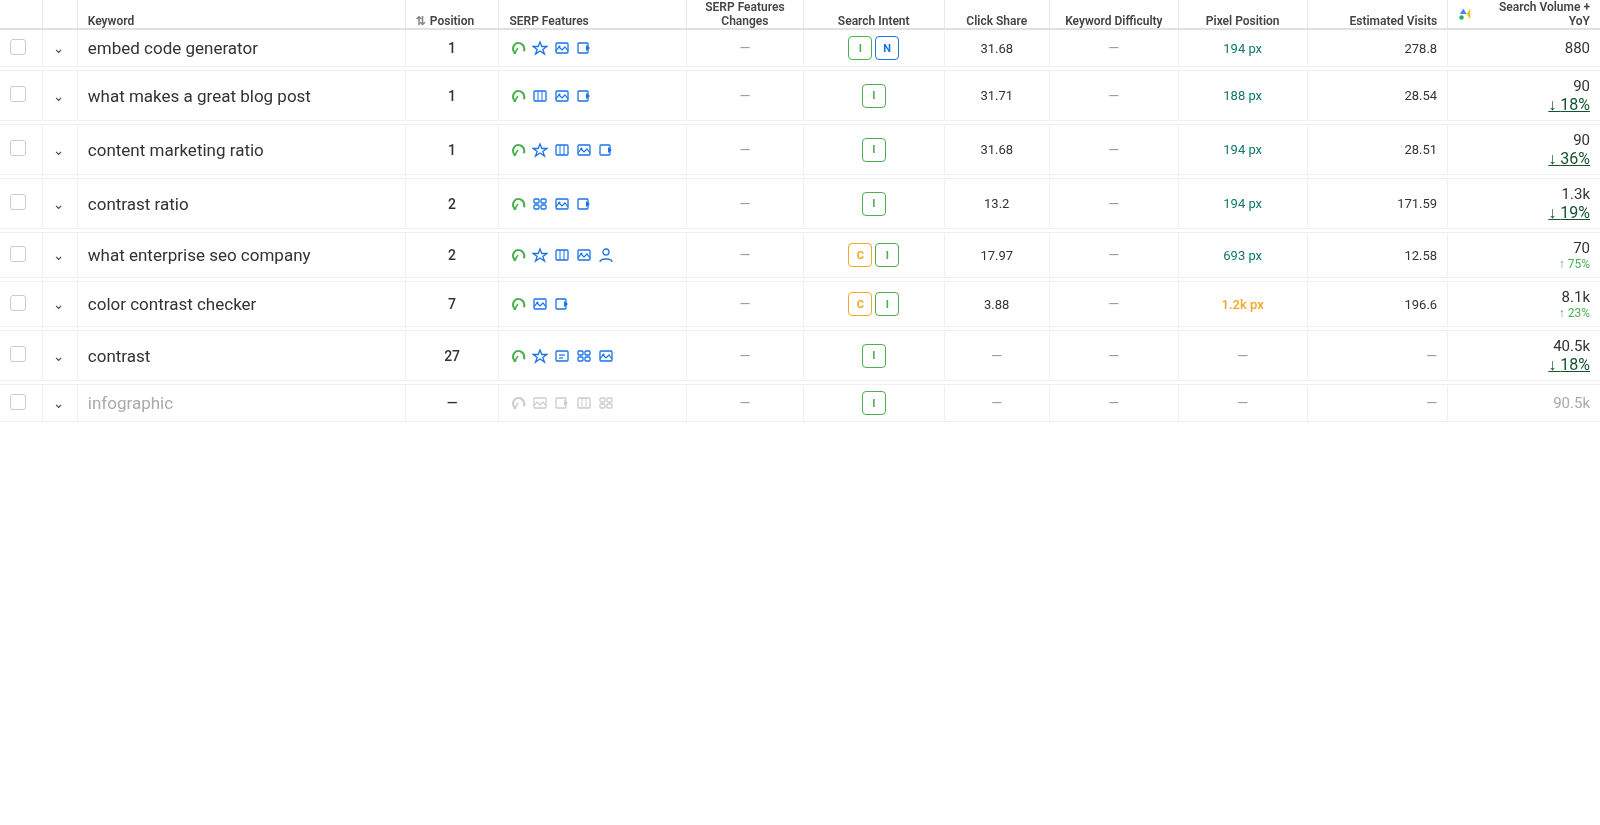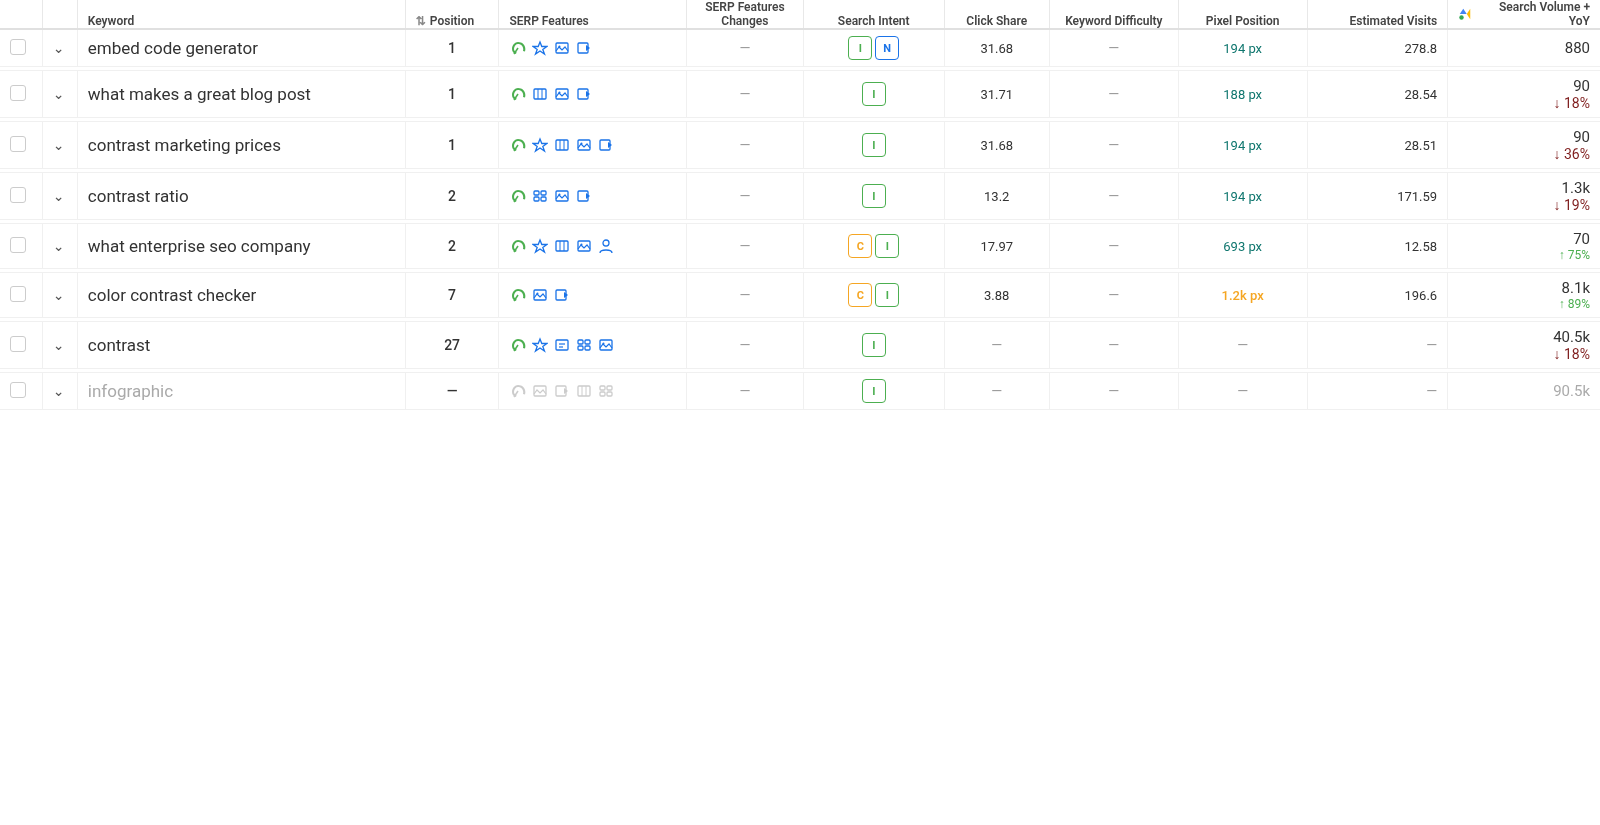--- a/index.html
+++ b/index.html
@@ -122,21 +122,21 @@
     .intent-group {
       display: flex;
       gap: 3px;
       justify-content: center;
     }
 
     .pixel-green { color: #0f766e; font-weight: 400; }
     .pixel-orange { color: #f5a623; font-weight: 500; }
 
     .yoy-up { color: #4caf50; font-size: 12px; }
-    .yoy-down { color: #7f1d1d; font-size: 14px; }
+    .yoy-down { color: #14532d; font-size: 16px; text-decoration: underline; }
     .yoy-arrow-up::before { content: '↑ '; }
     .yoy-arrow-down::before { content: '↓ '; }
 
     .volume-cell {
       display: flex;
       flex-direction: column;
       align-items: flex-end;
     }
     .volume-num { font-size: 15px; color: #333; }
     .volume-num.muted { color: #aaa; }
@@ -313,21 +313,21 @@
             <div class="volume-cell">
               <span class="volume-num">90</span>
               <span class="yoy-down yoy-arrow-down">18%</span>
             </div>
           </td>
         </tr>
         <tr style="height: 4px;"></tr>
         <tr>
           <td class="col-check"><span class="checkbox"></span></td>
           <td class="col-expand"><span class="chevron-down" style="font-size:14px; color:#555;">⌄</span></td>
-          <td class="col-keyword"><span class="keyword-text ">contrast marketing prices</span></td>
+          <td class="col-keyword"><span class="keyword-text ">content marketing ratio</span></td>
           <td class="col-pos"><span class="pos-num ">1</span></td>
           <td class="col-serp">
             <div class="serp-icons">
               <span class="serp-icon green">
                 <svg width="16" height="16" viewBox="0 0 16 16">
                   <path d="M8 2C5 2 2 5 2 9c0 2.5 1.5 4.5 4 5l.5-2C5 11.5 4 10.5 4 9c0-3 2-5 4-5 3.5 0 6 3 5 7l2 .5C16.5 6 13 2 8 2z" fill="#4caf50"></path>
                   <path d="M8 8 L4 14" stroke="#4caf50" stroke-width="1.5" fill="none"></path>
                 </svg>
               </span>
               <span class="serp-icon blue">
@@ -523,21 +523,21 @@
               <span class="intent-badge intent-i">I</span>
             </div>
           </td>
           <td class="col-click"><span class="">3.88</span></td>
           <td class="col-kd"><span class="dash">—</span></td>
           <td class="col-pixel"><span class="pixel-orange">1.2k px</span></td>
           <td class="col-visits"><span class="">196.6</span></td>
           <td class="col-volume">
             <div class="volume-cell">
               <span class="volume-num">8.1k</span>
-              <span class="yoy-up yoy-arrow-up">89%</span>
+              <span class="yoy-up yoy-arrow-up">23%</span>
             </div>
           </td>
         </tr>
         <tr style="height: 4px;"></tr>
         <tr>
           <td class="col-check"><span class="checkbox"></span></td>
           <td class="col-expand"><span class="chevron-down" style="font-size:14px; color:#555;">⌄</span></td>
           <td class="col-keyword"><span class="keyword-text ">contrast</span></td>
           <td class="col-pos"><span class="pos-num ">27</span></td>
           <td class="col-serp">

